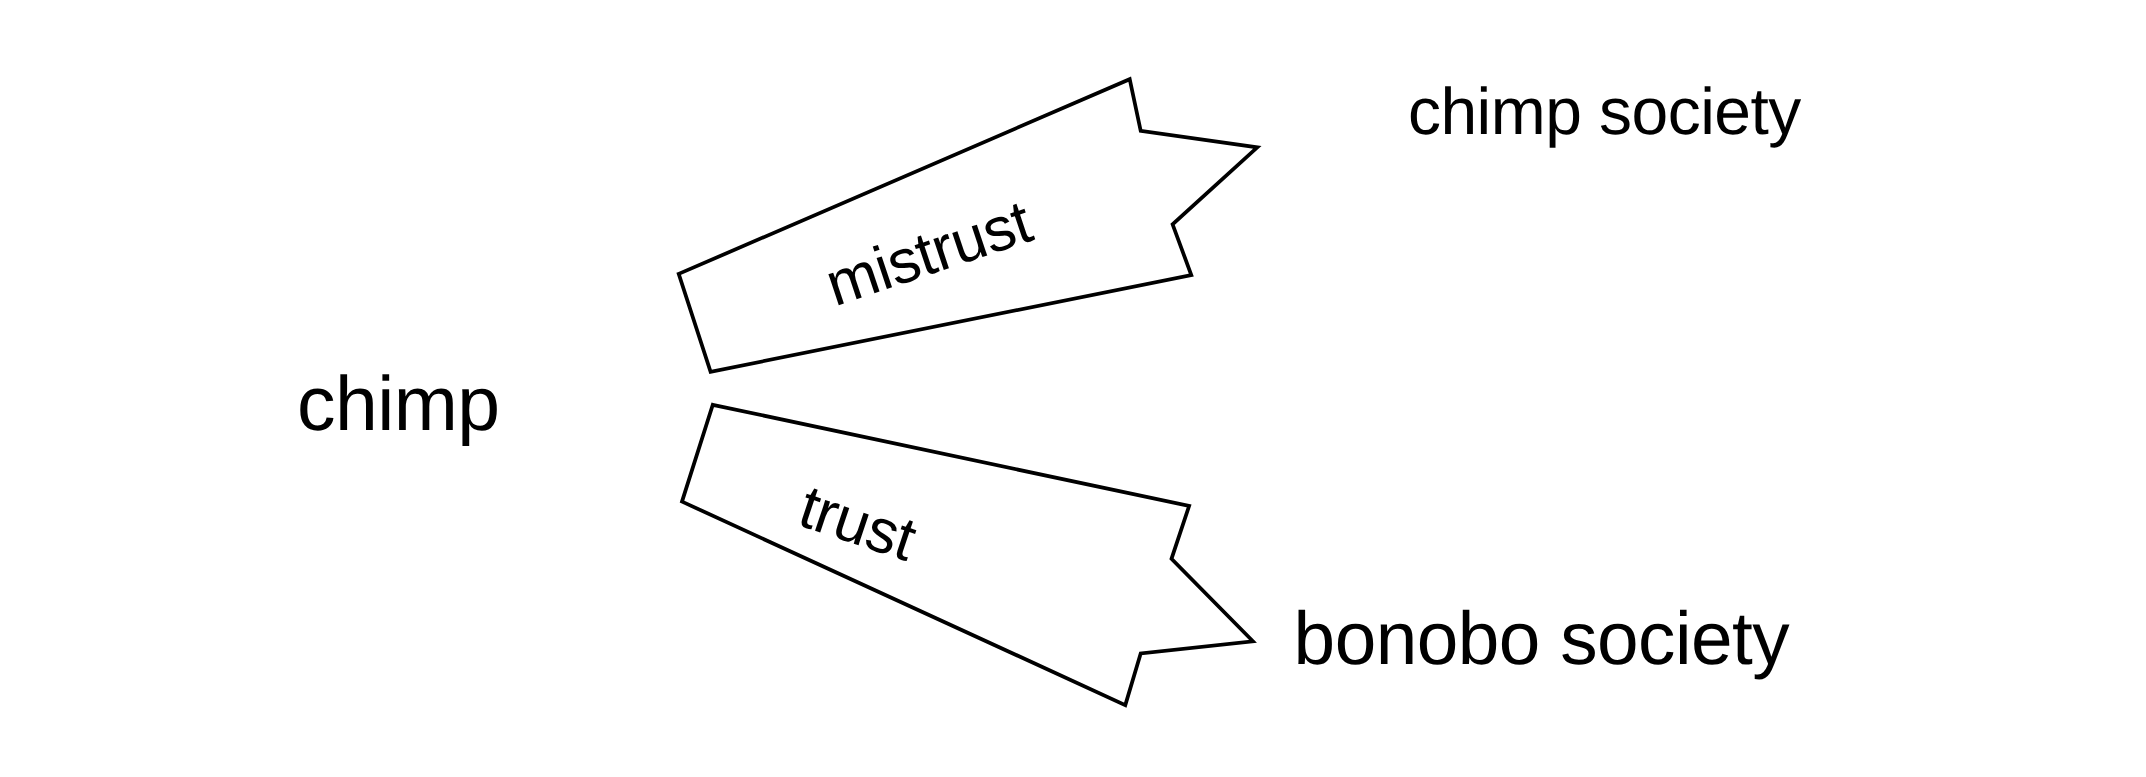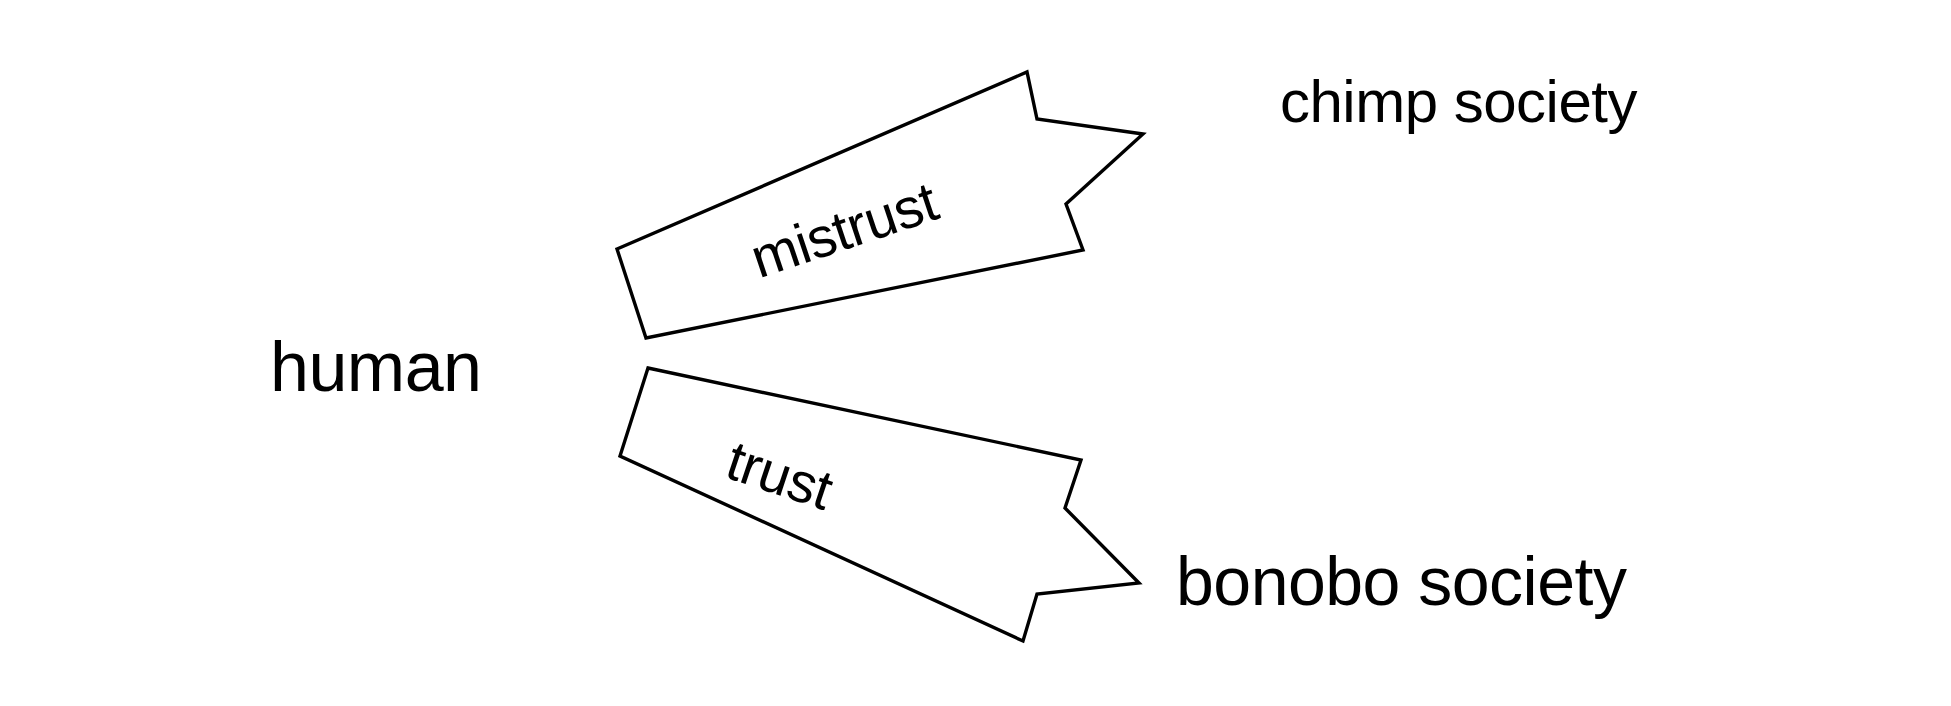--- a/index.html
+++ b/index.html
@@ -98,21 +98,21 @@
 
     <polygon class="arrow-shape" points="648,368
                      1081,460
                      1065,508
                      1139,583
                      1037,594
                      1023,641
                      620,456"></polygon>
   </svg>
 
-  <div class="node-label" id="label-human">human</div>
+  <div class="node-label" id="label-human">chimp</div>
 
   <div class="node-label" id="label-chimp">chimp society</div>
 
   <div class="node-label" id="label-bonobo">bonobo society</div>
 
   <div class="edge-label" id="label-mistrust">mistrust</div>
 
   <div class="edge-label" id="label-trust">trust</div>
 
 </div>

